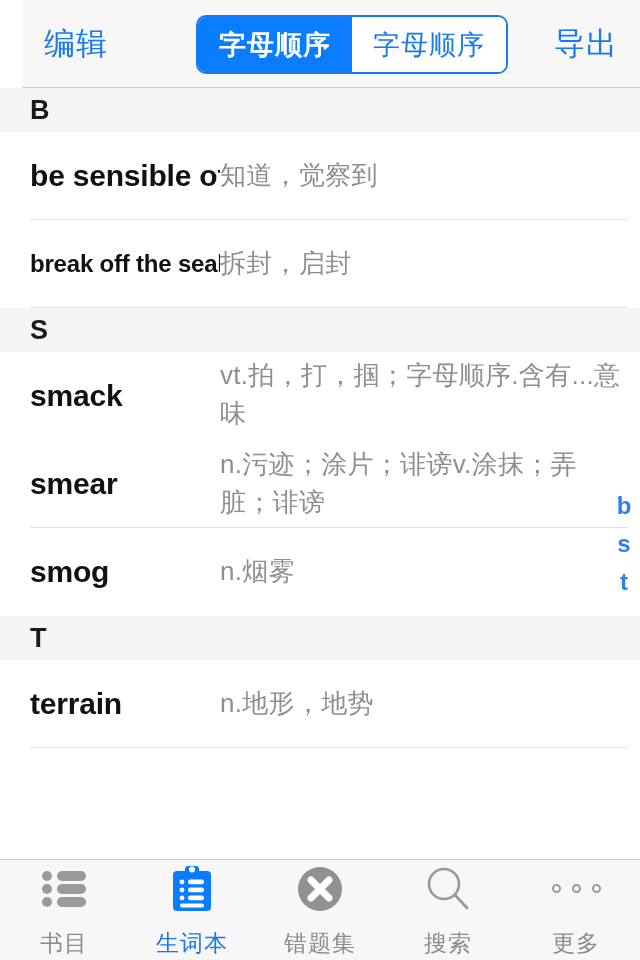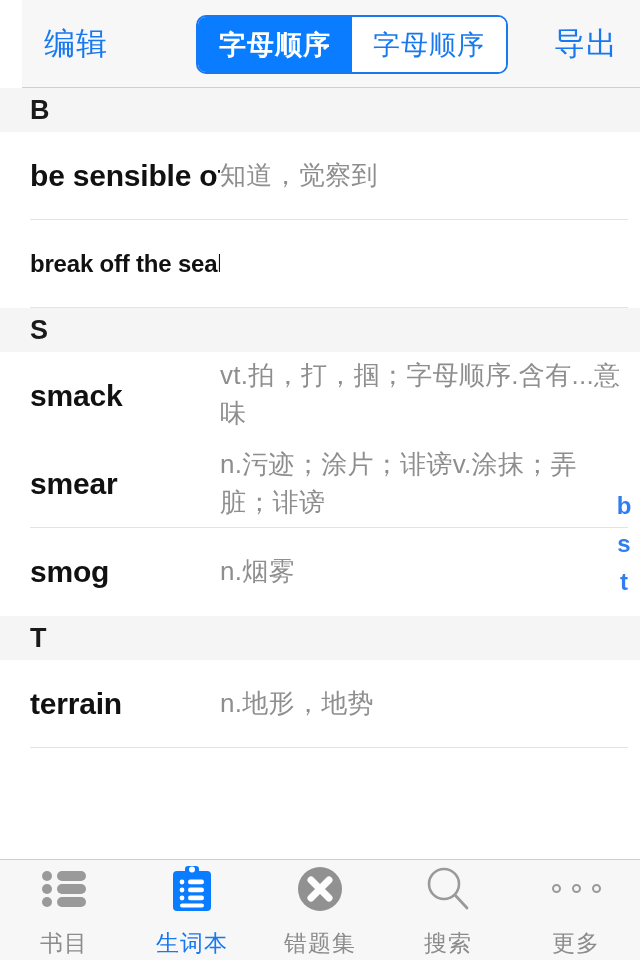--- a/index.html
+++ b/index.html
@@ -238,20 +238,21 @@
 
       <div class="section-header">B</div>
 
       <div class="row">
         <div class="row-word">be sensible of</div>
         <div class="row-def">知道，觉察到</div>
       </div>
 
       <div class="row">
         <div class="row-word shrink">break off the seal</div>
+        <div class="row-def">拆封，启封</div>
       </div>
 
 
       <div class="section-header">S</div>
 
       <div class="row tall no-sep">
         <div class="row-word">smack</div>
         <div class="row-def">vt.拍，打，掴；字母顺序.含有...意味
 n.拍</div>
       </div>

